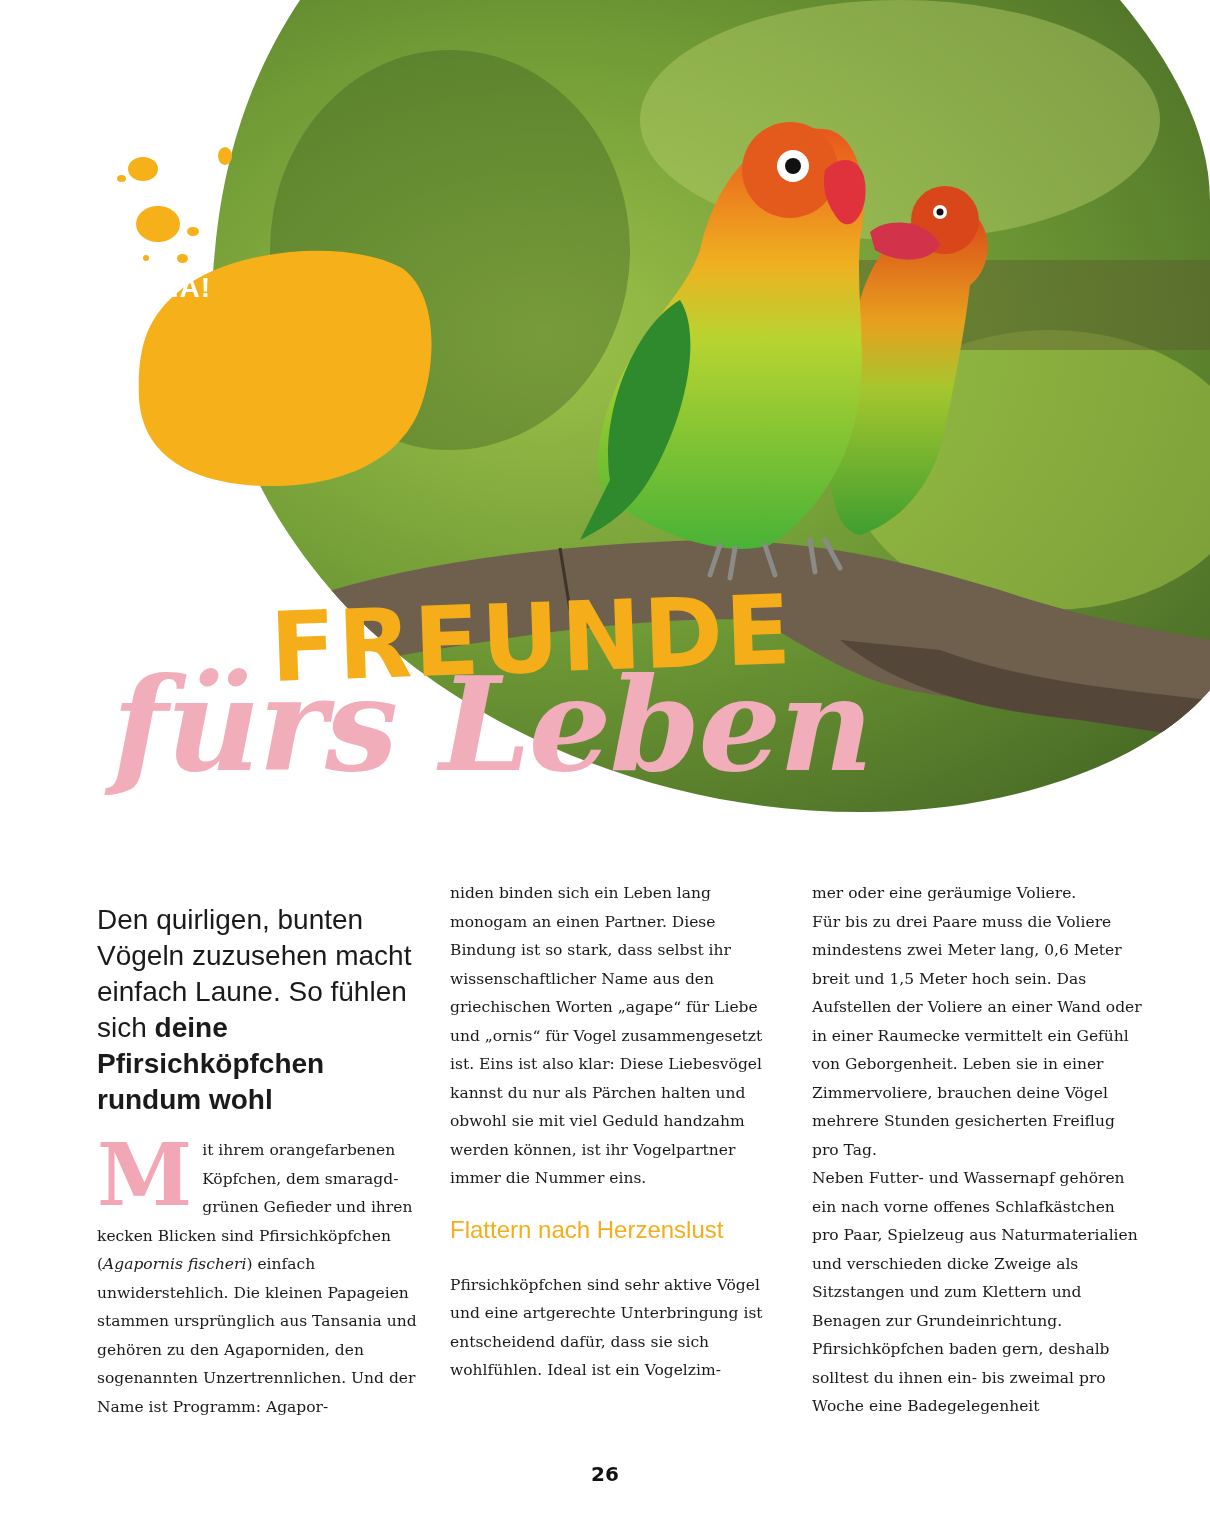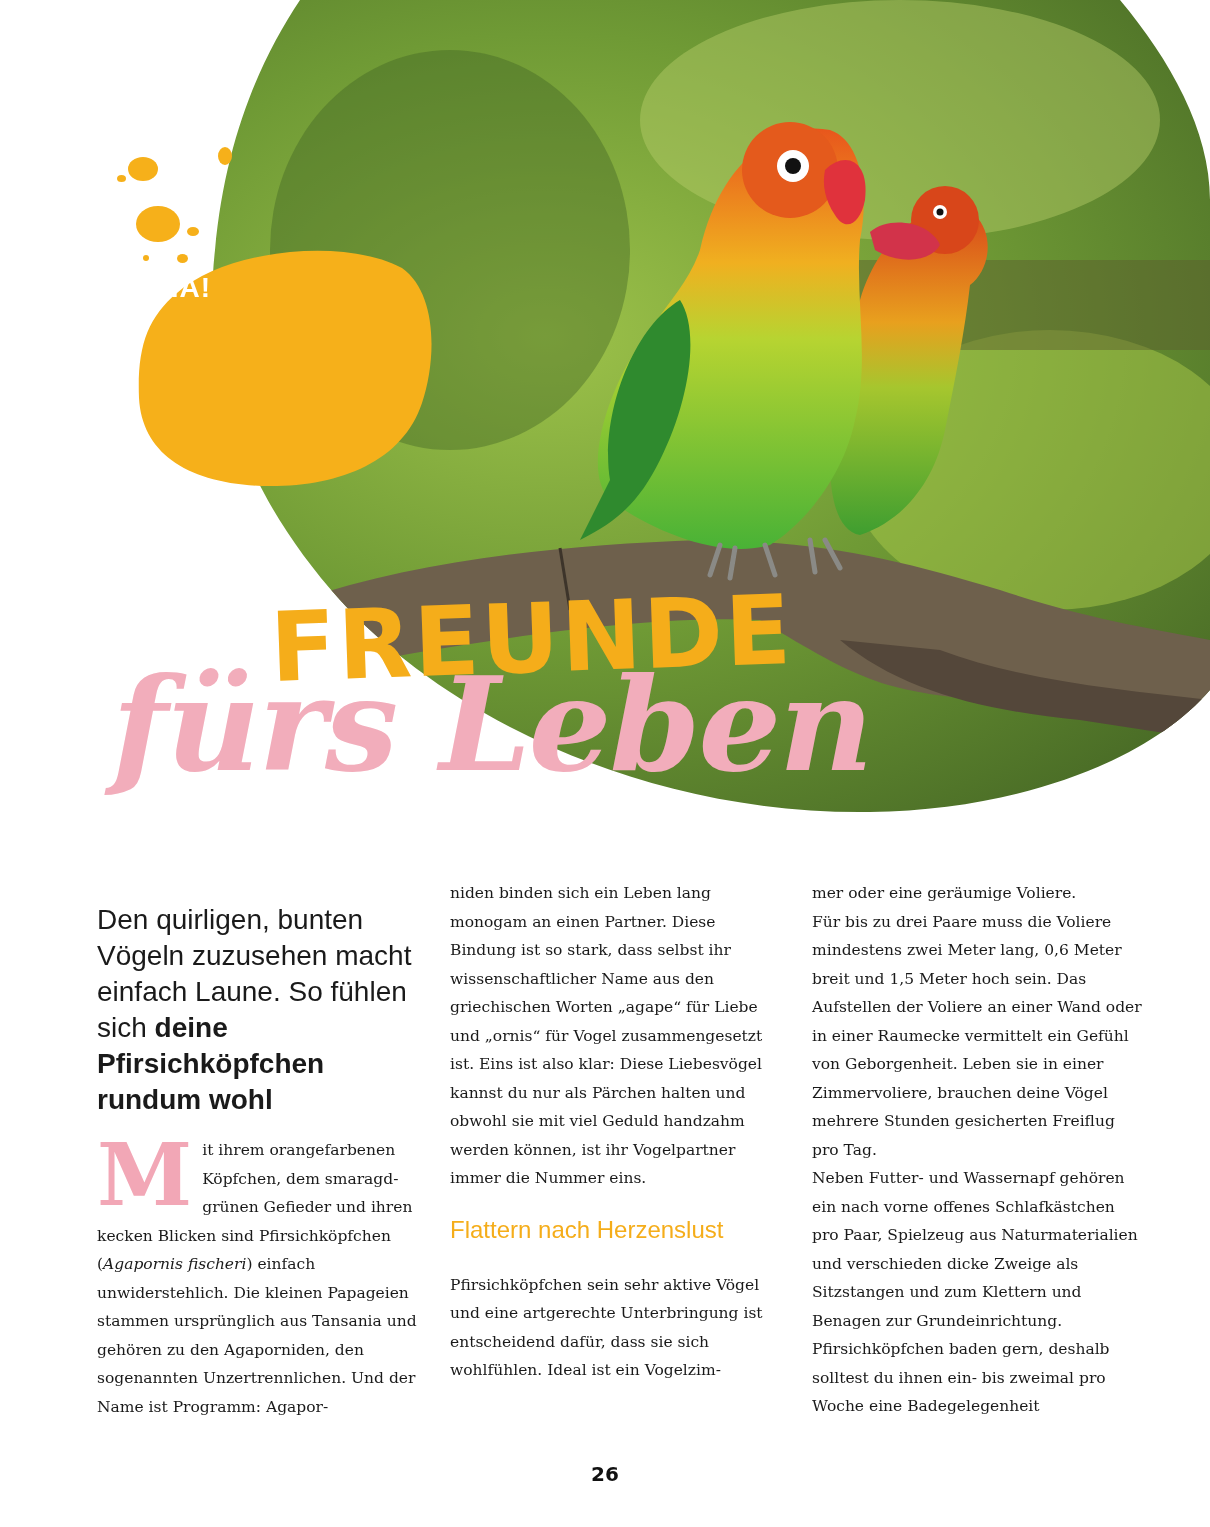--- a/index.html
+++ b/index.html
@@ -114,21 +114,21 @@
 
 <div class="intro"><span>Den quirligen, bunten Vögeln zuzusehen macht einfach Laune. So fühlen sich </span><b>deine Pfirsichköpfchen rundum wohl</b></div>
 
 <div class="col col-1">
   <p><span class="dropcap">M</span><span>it ihrem orangefarbenen Köpfchen, dem smaragd­grünen Gefieder und ih­ren kecken Blicken sind Pfirsichköpf­chen (</span><i>Agapornis fischeri</i><span>) einfach unwiderstehlich. Die kleinen Papageien stammen ursprünglich aus Tansania und gehören zu den Agaporniden, den sogenannten Unzertrennlichen. Und der Name ist Programm: Agapor-</span></p>
 </div>
 
 <div class="col col-2">
   <p>niden binden sich ein Leben lang monogam an einen Partner. Diese Bindung ist so stark, dass selbst ihr wissenschaftlicher Name aus den griechischen Worten „agape“ für Liebe und „ornis“ für Vogel zusammen­gesetzt ist. Eins ist also klar: Diese Liebesvögel kannst du nur als Pärchen halten und obwohl sie mit viel Geduld handzahm werden können, ist ihr Vogelpartner immer die Nummer eins.</p>
   <div class="subhead">Flattern nach Herzenslust</div>
-  <p>Pfirsichköpfchen sein sehr aktive Vö­gel und eine artgerechte Unterbrin­gung ist entscheidend dafür, dass sie sich wohlfühlen. Ideal ist ein Vogelzim-</p>
+  <p>Pfirsichköpfchen sind sehr aktive Vö­gel und eine artgerechte Unterbrin­gung ist entscheidend dafür, dass sie sich wohlfühlen. Ideal ist ein Vogelzim-</p>
 </div>
 
 <div class="col col-3">
   <p>mer oder eine geräumige Voliere.</p>
   <p>Für bis zu drei Paare muss die Voliere mindestens zwei Meter lang, 0,6 Me­ter breit und 1,5 Meter hoch sein. Das Aufstellen der Voliere an einer Wand oder in einer Raumecke vermittelt ein Gefühl von Geborgenheit. Leben sie in einer Zimmervoliere, brauchen deine Vögel mehrere Stunden gesicherten Freiflug pro Tag.</p>
   <p>Neben Futter- und Wassernapf gehören ein nach vorne offenes Schlafkäst­chen pro Paar, Spielzeug aus Naturma­terialien und verschieden dicke Zweige als Sitzstangen und zum Klettern und Benagen zur Grundeinrichtung.</p>
   <p>Pfirsichköpfchen baden gern, deshalb solltest du ihnen ein- bis zweimal pro Woche eine Badegelegenheit</p>
 </div>
 
 <div class="page-num">26</div>

